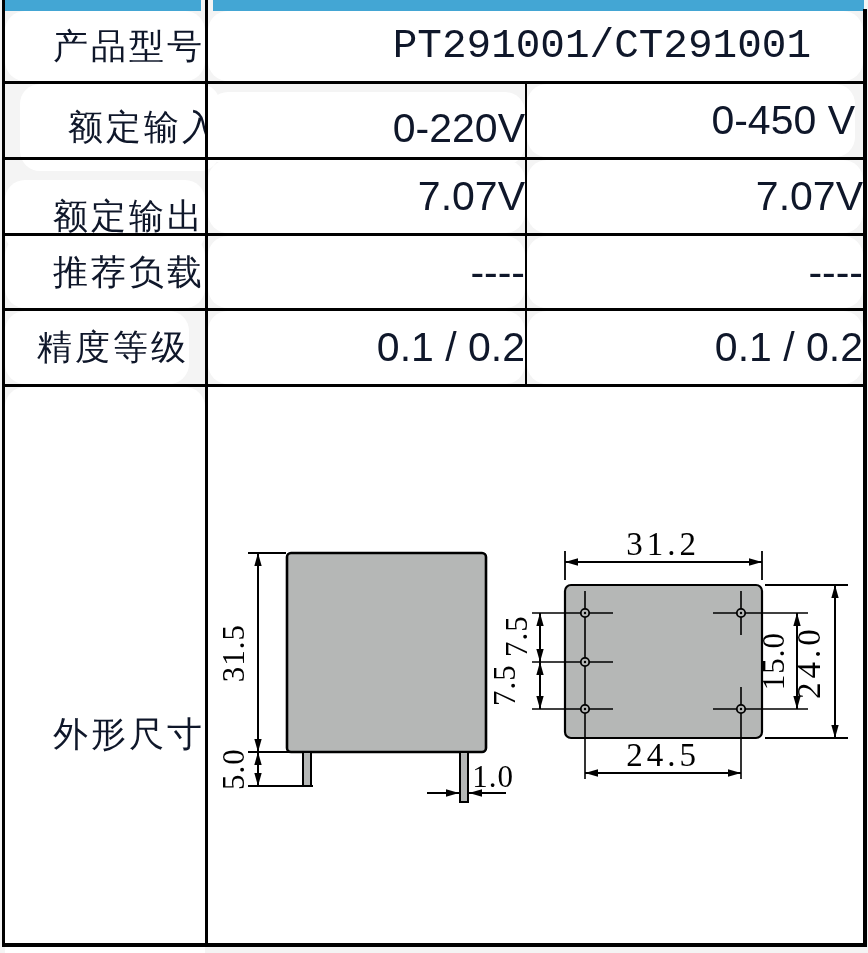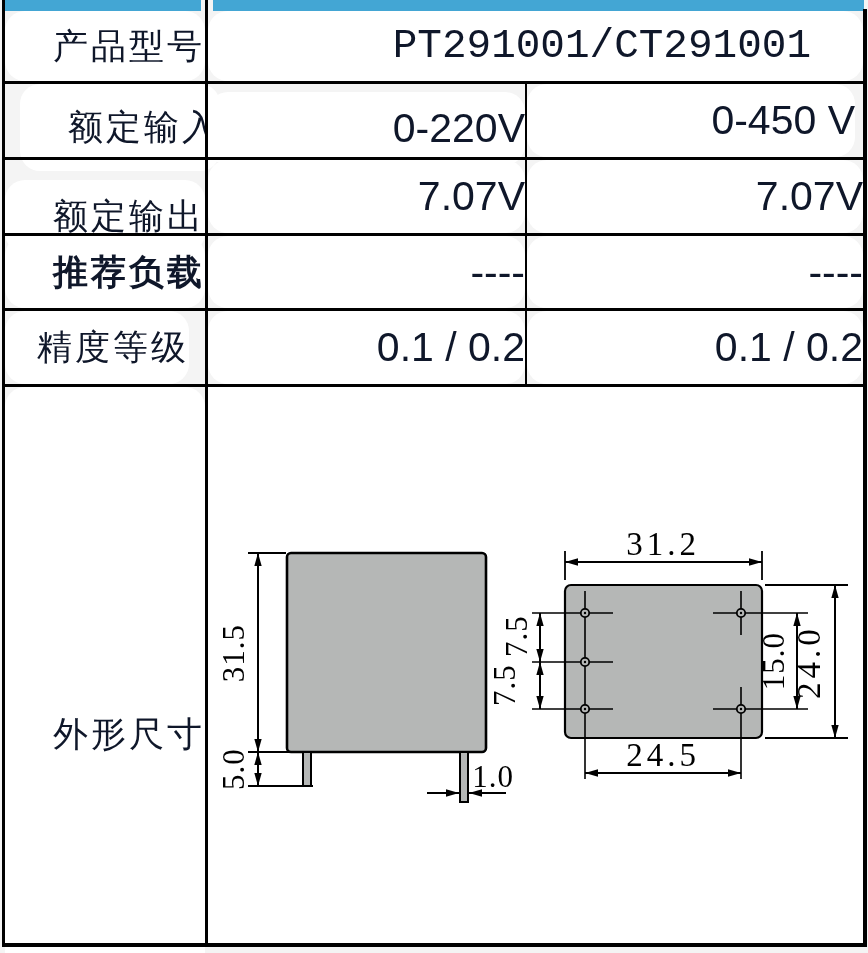--- a/index.html
+++ b/index.html
@@ -75,21 +75,21 @@
   <div class="cell label-cell" style="left:5px; top:160px; width:200px; height:73px;margin-top:20px;">
     <span>额定输出</span>
   </div>
   <div class="cell value-cell" style="left:208px; top:160px; width:317px; height:73px;">
     <span>7.07V</span>
   </div>
   <div class="cell value-cell" style="left:527px; top:160px; width:336px; height:73px;">
     <span>7.07V</span>
   </div>
 
-  <div class="cell label-cell" style="left:5px; top:236px; width:200px; height:72px;font-weight:bold;">
+  <div class="cell label-cell" style="left:5px; top:236px; width:200px; height:72px;">
     <span>推荐负载</span>
   </div>
   <div class="cell value-cell" style="left:208px; top:236px; width:317px; height:72px;">
     <span>----</span>
   </div>
   <div class="cell value-cell" style="left:527px; top:236px; width:336px; height:72px;">
     <span>----</span>
   </div>
 
   <div class="cell label-cell" style="left:5px; top:311px; width:184px; height:73px;">

